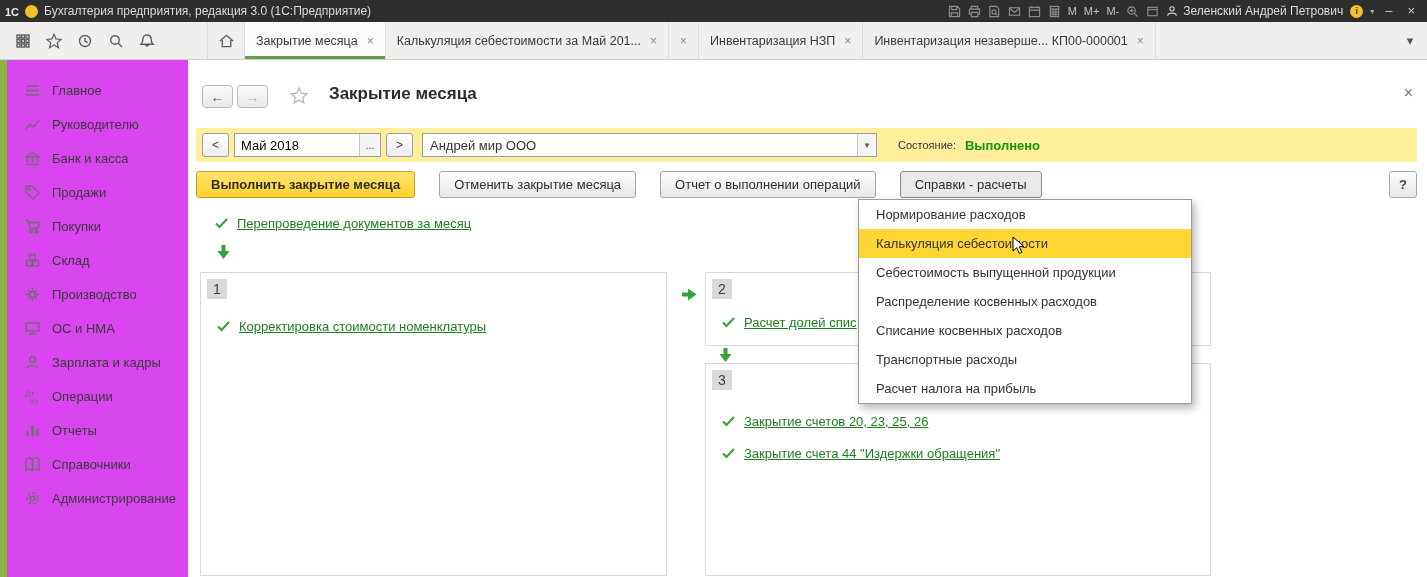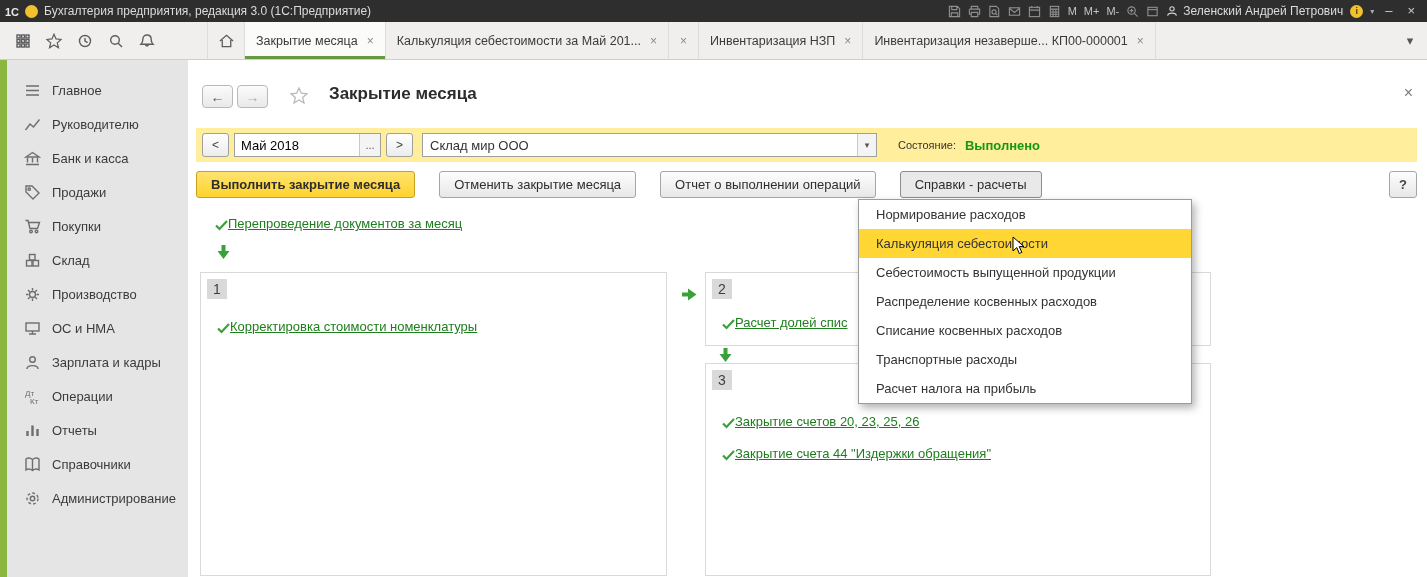--- a/index.html
+++ b/index.html
@@ -34,21 +34,21 @@
   .home-btn svg{stroke:#5d5d5d;fill:none;stroke-width:1.4}
   .tab{display:flex;align-items:center;gap:9px;padding:0 11px;border-right:1px solid #dcdcdc;
        font-size:12.5px;color:#3a3a3a;position:relative;white-space:nowrap}
   .tab.active{background:#fbfbf9}
   .tab.active::after{content:"";position:absolute;left:0;right:0;bottom:0;height:3px;background:#679a41}
   .tab-close{color:#8a8a8a;font-size:12px}
   .tab-overflow{margin-left:auto;width:34px;display:flex;align-items:center;justify-content:center;color:#555}
 
   
   .green-strip{position:absolute;left:0;top:60px;width:7px;bottom:0;background:#8bb63f}
-  .sidebar{position:absolute;left:7px;top:60px;width:190px;bottom:0;background:#e5e5e5;padding-top:13px}
+  .sidebar{position:absolute;left:7px;top:60px;width:190px;bottom:0;background:#d946ef;padding-top:13px}
   .side-item{display:flex;align-items:center;gap:11px;height:34px;padding-left:17px;font-size:13px;color:#3b3b3b}
   .side-item svg{stroke:#6e6e6e;fill:none;stroke-width:1.4;flex:0 0 auto}
 
   
   .main{position:absolute;left:188px;top:60px;right:0;bottom:0;background:#fff}
   .main-close{position:absolute;top:26px;right:14px;color:#7a7a7a;font-size:16px;line-height:14px}
   .nav-btn{position:absolute;top:25px;width:31px;height:23px;border:1px solid #b9b9b9;border-radius:4px;
            background:linear-gradient(#fbfbfb,#e9e9e9);display:flex;align-items:center;justify-content:center;
            color:#555;font-size:14px}
   .nav-btn.disabled{color:#ababab}
@@ -71,21 +71,21 @@
   .status-value{font-weight:bold;color:#159615;font-size:13px;margin-left:4px}
 
   .toolbar{position:absolute;left:8px;right:10px;top:110px;height:28px;display:flex;gap:24px;align-items:center}
   .btn{height:27px;padding:0 14px;border:1px solid #a6a6a6;border-radius:3px;
        background:linear-gradient(#fdfdfd,#e7e7e7);font-size:13px;color:#2e2e2e;
        display:flex;align-items:center;white-space:nowrap}
   .btn-primary{background:linear-gradient(#ffe36e,#ffd22e);border-color:#c8a122;font-weight:bold}
   .btn-pressed{background:#e9e9e9;border-color:#8c8c8c}
   .btn-help{margin-left:auto;width:28px;justify-content:center;padding:0;font-weight:bold;color:#444}
 
-  .check-row{position:absolute;display:flex;align-items:flex-end;gap:0;white-space:nowrap}
+  .check-row{position:absolute;display:flex;align-items:center;gap:9px;white-space:nowrap}
   .green-link{color:#1e7e1e;text-decoration:underline;font-size:13px}
   .panel{position:absolute;background:#fff;border:1px solid #d9d9d9}
   .chip{position:absolute;left:6px;top:6px;width:20px;height:20px;background:#d9d9d9;color:#3f3f3f;
         text-align:center;line-height:20px;font-size:14px}
   .g-arrow{position:absolute}
 
   .menu{position:absolute;left:670px;top:139px;width:334px;background:#fff;border:1px solid #9b9b9b;
         box-shadow:3px 4px 8px rgba(0,0,0,.3);z-index:30}
   .menu-item{height:29px;line-height:29px;padding:0 17px;font-size:13px;color:#333;white-space:nowrap}
   .menu-item.hl{background:#ffd633}
@@ -337,21 +337,21 @@
     <div class="page-title">Закрытие месяца</div>
 
     <div class="period-bar">
       <div class="small-btn">&lt;</div>
       <div class="period-field">
         <input value="Май 2018" style="">
         <div class="ellipsis-btn">...</div>
       </div>
       <div class="small-btn">&gt;</div>
       <div class="org-combo">
-        <div class="org-value">Склад мир ООО</div>
+        <div class="org-value">Андрей мир ООО</div>
         <div class="combo-arrow">▾</div>
       </div>
       <span class="status-label">Состояние:</span>
       <span class="status-value">Выполнено</span>
     </div>
 
     <div class="toolbar">
       <div class="btn btn-primary">Выполнить закрытие месяца</div>
       <div class="btn">Отменить закрытие месяца</div>
       <div class="btn">Отчет о выполнении операций</div>

